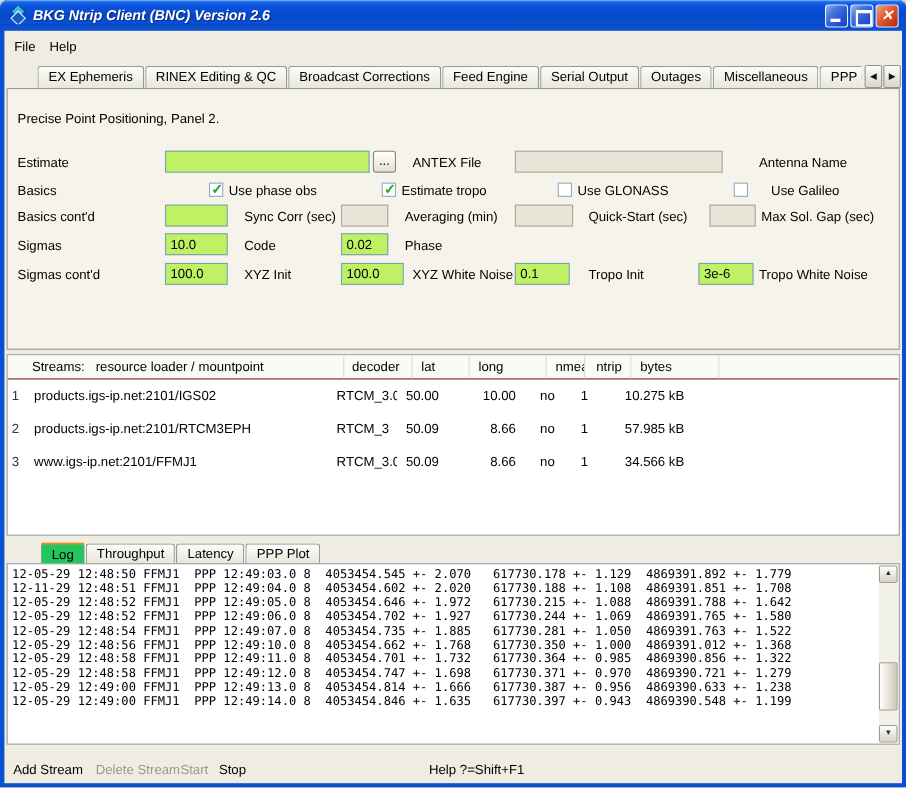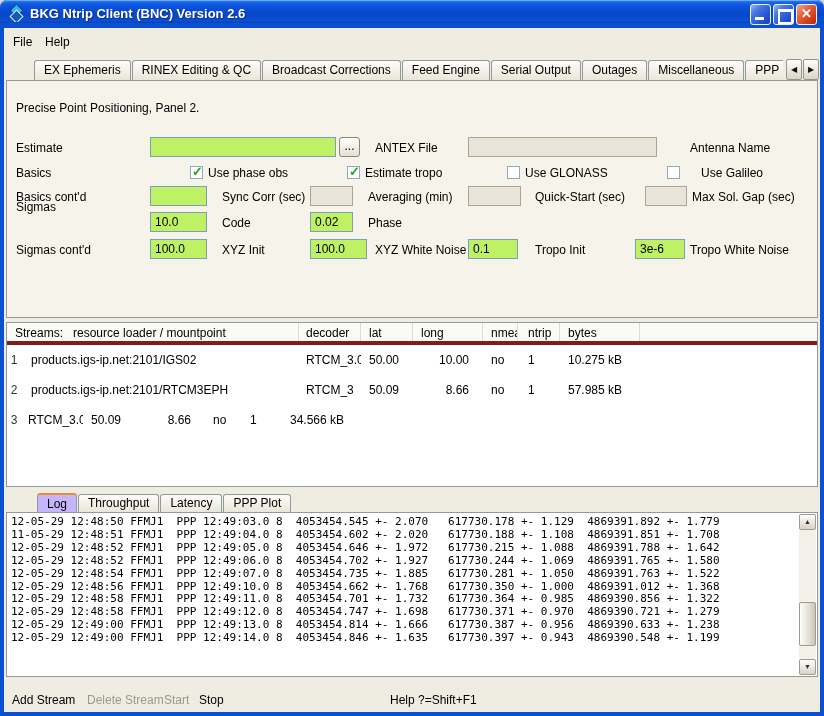--- a/index.html
+++ b/index.html
@@ -1,62 +1,62 @@
 <!DOCTYPE html>
 <html><head>
 <meta charset="utf-8">
 <style>
   html,body{margin:0;padding:0;background:#d8d4c8;}
   *{box-sizing:border-box;}
   .window{position:relative;width:824px;height:716px;background:#0b50d0;border-radius:7px 7px 0 0;
           overflow:hidden;font-family:"Liberation Sans",sans-serif;font-size:12px;color:#000;}
   .titlebar{position:absolute;left:0;top:0;width:824px;height:23px;border-radius:7px 7px 0 0;
     background:linear-gradient(180deg,#3a8bf4 0%,#1d6ae9 8%,#0b55e0 22%,#0747c8 62%,#0a50d4 90%,#0644b8 100%);
-    box-shadow:inset 0 1px 0 #6aaaf9;}
+    box-shadow:inset 0 1px 0 #6aaaf9;font-style:italic;}
   .app-title{position:absolute;left:30px;top:6px;color:#fff;font-weight:bold;font-size:13px;
     text-shadow:1px 1px 1px #143079;white-space:nowrap;}
   .app-icon{position:absolute;left:8px;top:5px;width:17px;height:17px;}
   .wbtn{position:absolute;top:4px;width:21px;height:21px;border-radius:3px;border:1px solid #e8f0fd;
     color:#fff;text-align:center;cursor:default;}
   .wbtn.minmax{background:linear-gradient(135deg,#9cb8ee 0%,#4a77e0 30%,#2253d2 70%,#1a45b8 100%);}
   .wbtn.close{background:linear-gradient(135deg,#f2a58c 0%,#e2613c 40%,#cc3512 80%,#b32a0a 100%);}
   .btn-min::after{content:"";position:absolute;left:4px;bottom:4px;width:9px;height:3px;background:#fff;}
   .btn-max::after{content:"";position:absolute;left:4px;top:4px;width:11px;height:10px;
     border:2px solid #fff;border-top-width:3px;}
   .btn-close::after{content:"✕";position:absolute;left:0;top:1px;width:19px;font-size:13px;font-weight:bold;}
   .face{position:absolute;left:4px;top:28px;width:816px;height:684px;background:#efede2;}
   .menuitem{position:absolute;top:33px;padding:2px 5px;cursor:default;}
   
   .tabs{position:absolute;display:flex;align-items:flex-end;overflow:hidden;padding-left:32px;}
   .tabs-top{left:5px;top:57px;width:778px;height:23px;}
   .tabs-bottom{left:5px;top:491px;width:400px;height:21px;}
   .tab{height:20px;line-height:19px;padding:0 9px;background:linear-gradient(#fdfcf9,#e9e6d9);
     border:1px solid #919b9c;border-bottom:none;border-radius:3px 3px 0 0;margin-right:1px;
     white-space:nowrap;cursor:default;flex:0 0 auto;}
-  .tab.active{height:22px;line-height:20px;background:#c4b5fd;border-top:2px solid #e5902a;
+  .tab.active{height:22px;line-height:20px;background:#22c55e;border-top:2px solid #e5902a;
     position:relative;z-index:3;margin-bottom:-1px;}
   .tabs-bottom .tab{height:18px;line-height:17px;}
   .tabs-bottom .tab.active{height:20px;line-height:18px;}
   .tab-arrow{position:absolute;top:59px;width:16px;height:21px;background:linear-gradient(#fdfdfb,#d9d6c9);
     border:1px solid #96948a;border-radius:2px;font-size:8px;text-align:center;line-height:19px;color:#111;}
   
   .tabpane{position:absolute;left:6px;top:80px;width:812px;height:238px;background:#f5f3ea;
     border:1px solid #919b9c;z-index:1;}
   .lbl{position:absolute;white-space:nowrap;z-index:2;}
   .inp{position:absolute;border:1px solid #7f9db9;background:#bef264;z-index:2;
     font:12px "Liberation Sans",sans-serif;padding:1px 4px;height:20px;}
   .inp:disabled{background:#e8e5d8;border-color:#a9a699;}
   .mini-btn{position:absolute;z-index:2;width:21px;height:20px;background:linear-gradient(#ffffff,#e4e0d2);
     border:1px solid #8a8776;border-radius:3px;text-align:center;line-height:16px;font-size:12px;cursor:default;}
   .cb{position:absolute;z-index:2;width:13px;height:13px;background:#fff;border:1px solid #93a8bd;}
   .cb.checked::after{content:"✓";position:absolute;left:1px;top:-3px;font-size:13px;font-weight:bold;color:#23a423;}
   
   .table{position:absolute;left:6px;top:322px;width:812px;height:165px;background:#fff;
     border:1px solid #919b9c;overflow:hidden;}
-  .thead{display:flex;height:22px;line-height:21px;background:#fbfbf6;border-bottom:4px solid #7f1d1d;}
+  .thead{display:flex;height:22px;line-height:21px;background:#fbfbf6;border-bottom:1px solid #7f1d1d;padding-left:14px;}
   .th{border-right:1px solid #dedbd0;padding-left:8px;white-space:pre;overflow:hidden;flex:0 0 auto;}
   .trow{display:flex;height:30px;line-height:30px;}
   .td{white-space:nowrap;overflow:hidden;flex:0 0 auto;}
   .w-head1{width:292px;}
   .c-num{width:14px;text-align:center;color:#333;}
   .c-mp{width:278px;padding-left:10px;}
   .c-dec{width:62px;padding-left:7px;}
   .c-lat{width:52px;padding-left:8px;}
   .c-long{width:70px;}
   .trow .c-long{text-align:right;padding-right:14px;}
@@ -139,21 +139,21 @@
   <span class="lbl" style="left:16px;top:190px;">Basics cont'd</span>
   <input class="inp" style="left: 150px; top: 186px; width: 57px;" value="">
   <span class="lbl" style="left:222px;top:190px;">Sync Corr (sec)</span>
   <input class="inp" style="left: 310px; top: 186px; width: 43px;" disabled="">
   <span class="lbl" style="left:368px;top:190px;">Averaging (min)</span>
   <input class="inp" style="left: 468px; top: 186px; width: 53px;" disabled="">
   <span class="lbl" style="left:535px;top:190px;">Quick-Start (sec)</span>
   <input class="inp" style="left: 645px; top: 186px; width: 42px;" disabled="">
   <span class="lbl" style="left:692px;top:190px;">Max Sol. Gap (sec)</span>
 
-  <span class="lbl" style="left:16px;top:200px;">Sigmas</span>
+  <span class="lbl" style="left:16px;top:216px;">Sigmas</span>
   <input class="inp" style="left: 150px; top: 212px; width: 57px;" value="10.0">
   <span class="lbl" style="left:222px;top:216px;">Code</span>
   <input class="inp" style="left: 310px; top: 212px; width: 43px;" value="0.02">
   <span class="lbl" style="left:368px;top:216px;">Phase</span>
 
   <span class="lbl" style="left:16px;top:243px;">Sigmas cont'd</span>
   <input class="inp" style="left: 150px; top: 239px; width: 57px;" value="100.0">
   <span class="lbl" style="left:222px;top:243px;">XYZ Init</span>
   <input class="inp" style="left: 310px; top: 239px; width: 57px;" value="100.0">
   <span class="lbl" style="left:375px;top:243px;">XYZ White Noise</span>
@@ -188,40 +188,41 @@
       <div class="td c-mp">products.igs-ip.net:2101/RTCM3EPH</div>
       <div class="td c-dec">RTCM_3</div>
       <div class="td c-lat">50.09</div>
       <div class="td c-long">8.66</div>
       <div class="td c-nmea">no</div>
       <div class="td c-ntrip">1</div>
       <div class="td c-bytes">57.985 kB</div>
     </div>
     <div class="trow">
       <div class="td c-num">3</div>
+      <div class="td c-mp">www.igs-ip.net:2101/FFMJ1</div>
       <div class="td c-dec">RTCM_3.0</div>
       <div class="td c-lat">50.09</div>
       <div class="td c-long">8.66</div>
       <div class="td c-nmea">no</div>
       <div class="td c-ntrip">1</div>
       <div class="td c-bytes">34.566 kB</div>
     </div>
   </div>
 
   <div class="tabs tabs-bottom">
     <div class="tab active">Log</div>
     <div class="tab">Throughput</div>
     <div class="tab">Latency</div>
     <div class="tab">PPP Plot</div>
   </div>
 
   <div class="logpane">
     <div class="loglines">
       <div class="logline">12-05-29 12:48:50 FFMJ1  PPP 12:49:03.0 8  4053454.545 +- 2.070   617730.178 +- 1.129  4869391.892 +- 1.779</div>
-      <div class="logline">11-05-29 12:48:51 FFMJ1  PPP 12:49:04.0 8  4053454.602 +- 2.020   617730.188 +- 1.108  4869391.851 +- 1.708</div>
+      <div class="logline">12-11-29 12:48:51 FFMJ1  PPP 12:49:04.0 8  4053454.602 +- 2.020   617730.188 +- 1.108  4869391.851 +- 1.708</div>
       <div class="logline">12-05-29 12:48:52 FFMJ1  PPP 12:49:05.0 8  4053454.646 +- 1.972   617730.215 +- 1.088  4869391.788 +- 1.642</div>
       <div class="logline">12-05-29 12:48:52 FFMJ1  PPP 12:49:06.0 8  4053454.702 +- 1.927   617730.244 +- 1.069  4869391.765 +- 1.580</div>
       <div class="logline">12-05-29 12:48:54 FFMJ1  PPP 12:49:07.0 8  4053454.735 +- 1.885   617730.281 +- 1.050  4869391.763 +- 1.522</div>
       <div class="logline">12-05-29 12:48:56 FFMJ1  PPP 12:49:10.0 8  4053454.662 +- 1.768   617730.350 +- 1.000  4869391.012 +- 1.368</div>
       <div class="logline">12-05-29 12:48:58 FFMJ1  PPP 12:49:11.0 8  4053454.701 +- 1.732   617730.364 +- 0.985  4869390.856 +- 1.322</div>
       <div class="logline">12-05-29 12:48:58 FFMJ1  PPP 12:49:12.0 8  4053454.747 +- 1.698   617730.371 +- 0.970  4869390.721 +- 1.279</div>
       <div class="logline">12-05-29 12:49:00 FFMJ1  PPP 12:49:13.0 8  4053454.814 +- 1.666   617730.387 +- 0.956  4869390.633 +- 1.238</div>
       <div class="logline">12-05-29 12:49:00 FFMJ1  PPP 12:49:14.0 8  4053454.846 +- 1.635   617730.397 +- 0.943  4869390.548 +- 1.199</div>
     </div>
     <div class="sb">

